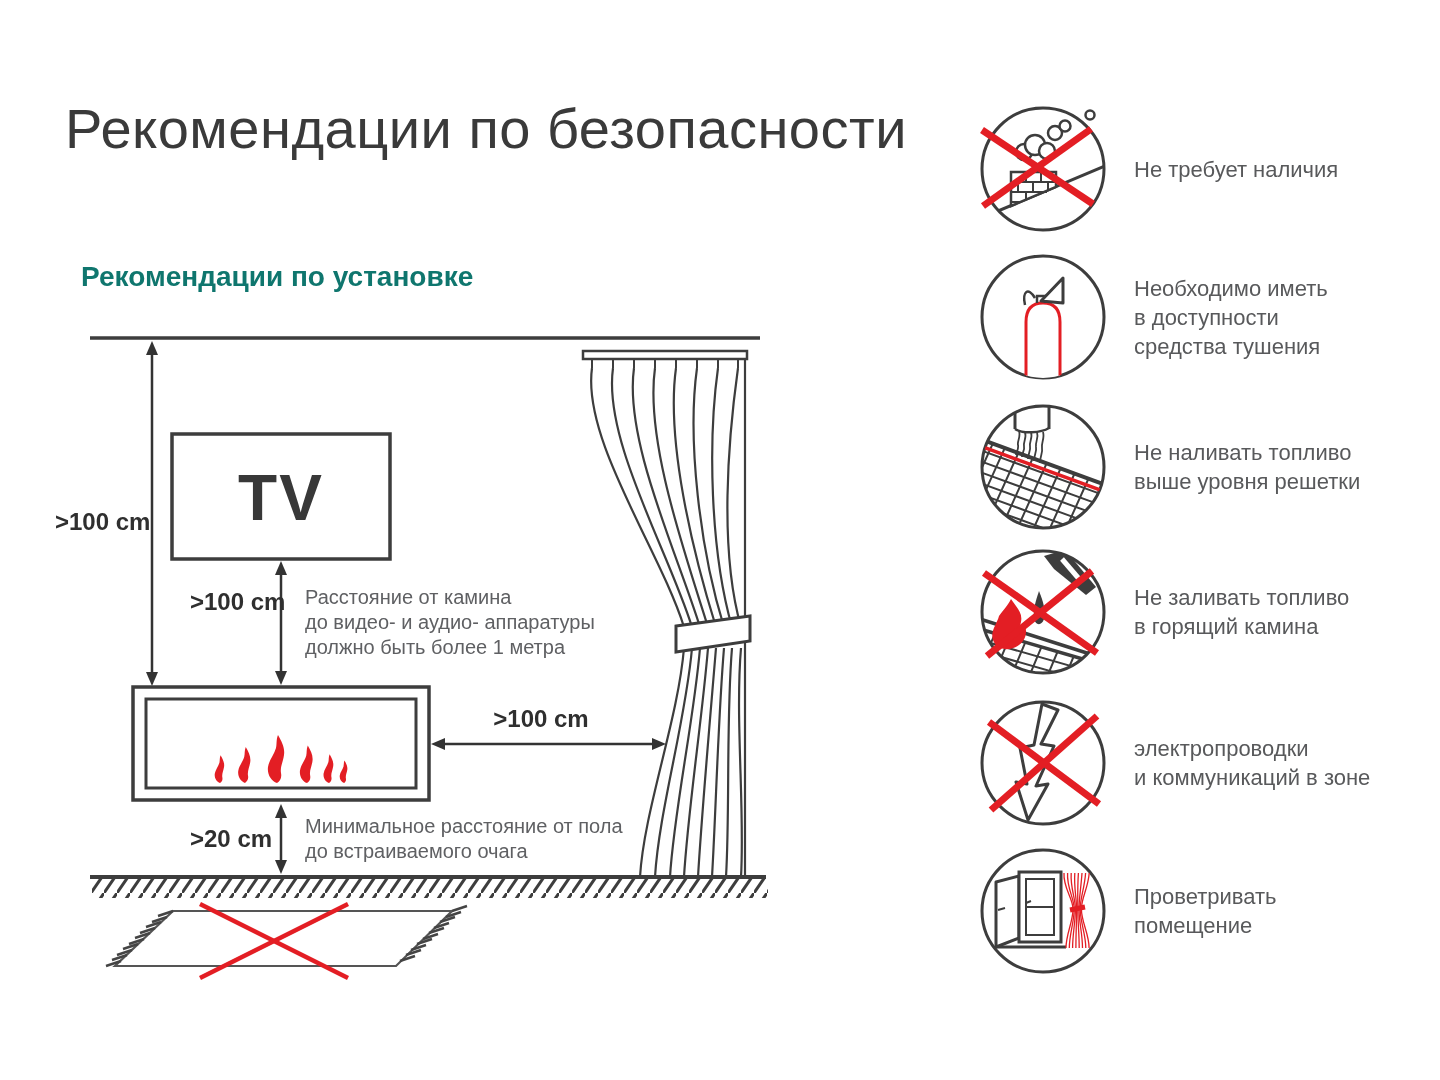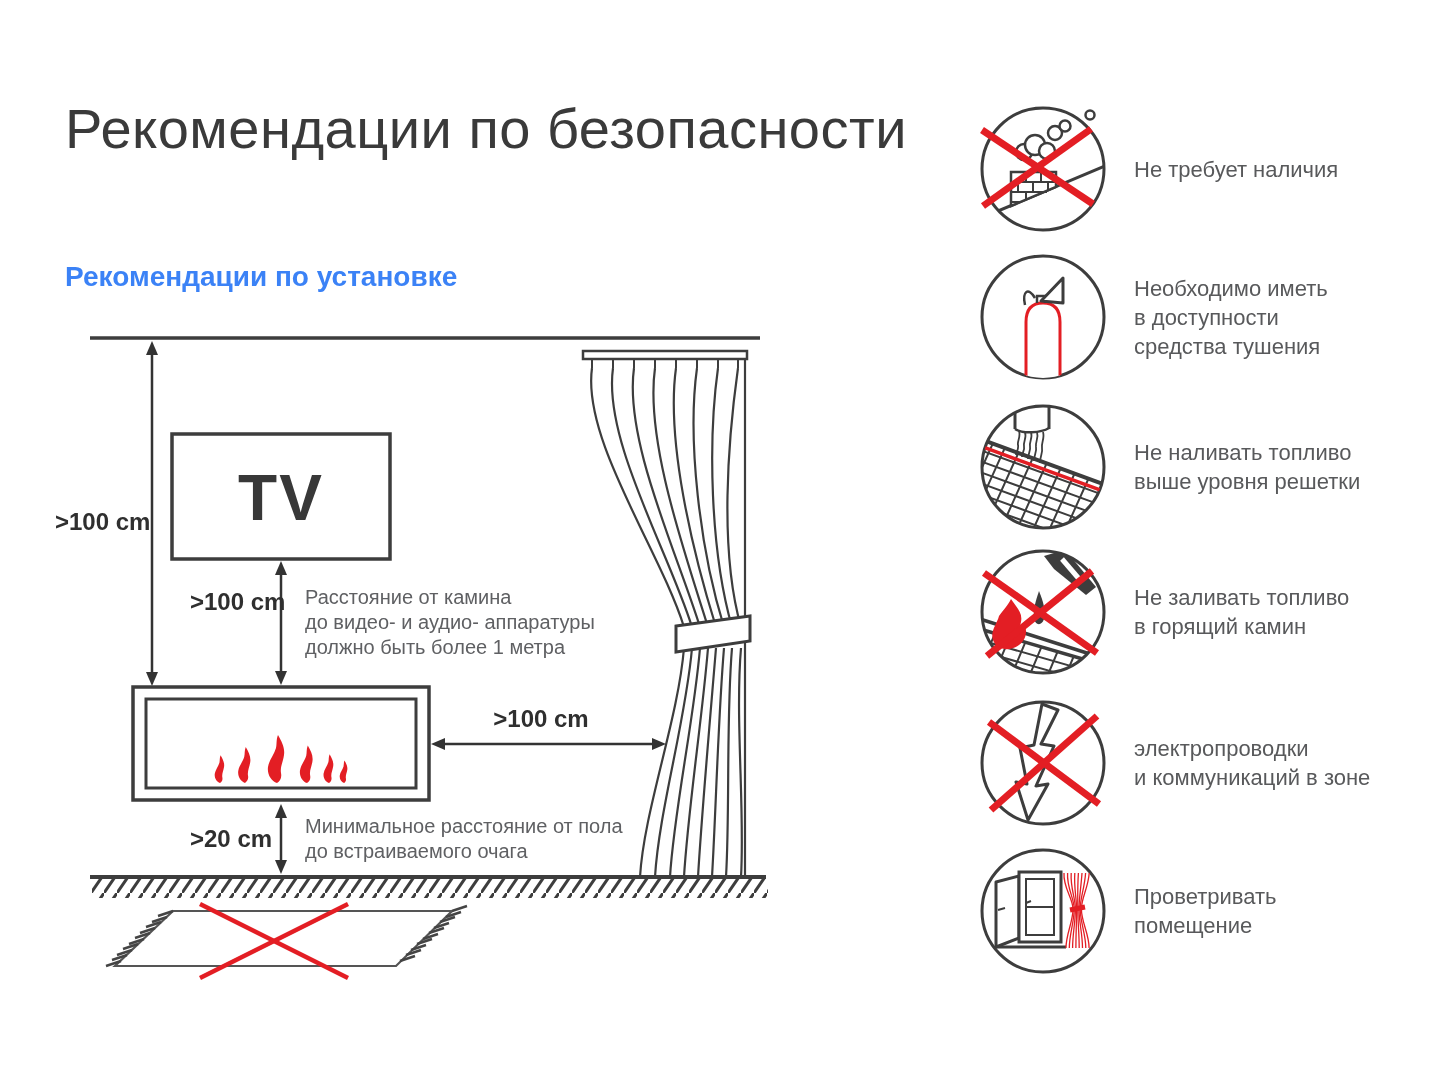--- a/index.html
+++ b/index.html
@@ -1,21 +1,21 @@
 <!DOCTYPE html>
 <html><head>
 <meta charset="utf-8">
 <style>
   html,body{margin:0;padding:0;background:#ffffff;}
   .page{position:relative;width:1440px;height:1080px;background:#fff;overflow:hidden;
         font-family:"Liberation Sans","DejaVu Sans",sans-serif;}
   .page-title{position:absolute;left:65px;top:96px;font-size:56px;font-weight:400;
         color:#3a3a3a;letter-spacing:.5px;white-space:nowrap;}
-  .section-title{position:absolute;left:65px;top:261px;font-size:28px;font-weight:700;
-        color:#3b82f6;white-space:nowrap;}
+  .section-title{position:absolute;left:81px;top:261px;font-size:28px;font-weight:700;
+        color:#0f766e;white-space:nowrap;}
   .diagram-svg{position:absolute;left:0;top:0;width:900px;height:1080px;}
   svg text{font-family:"Liberation Sans","DejaVu Sans",sans-serif;}
   .dim-label{font-size:24px;font-weight:700;fill:#2f2f2f;}
   .note-label{font-size:20px;fill:#5f6063;}
   .tv-label{font-size:64px;font-weight:700;fill:#383838;letter-spacing:2px;}
   .safety-col{position:absolute;left:0;top:0;width:1440px;height:824px;}
   .safety-row{position:absolute;left:978px;width:460px;height:130px;
         display:flex;align-items:center;}
   .safety-icon{width:130px;height:130px;flex:0 0 130px;}
   .safety-text{margin-left:26px;font-size:22px;line-height:29px;color:#58595b;}
@@ -253,21 +253,21 @@
           <line x1="84" y1="12" x2="102" y2="33" stroke="#fff" stroke-width="5"></line>
           <path fill="#3d3d3d" d="M61,44 C65,54 68,63 66,72 C64,79 57,79 56,71 C55,62 58,53 61,44 Z"></path>
         </g>
         <g stroke="#e31e24" stroke-width="7">
           <line x1="6" y1="26" x2="119" y2="106"></line>
             <line x1="114" y1="24" x2="9" y2="109"></line>
         </g>
       </svg>
       <div class="safety-text">
         <div>Не заливать топливо</div>
-        <div>в горящий камин</div>
+        <div>в горящий камина</div>
       </div>
     </div>
 
     <div class="safety-row" style="top:698px">
       <svg class="safety-icon" viewBox="0 0 130 130">
         <circle cx="65" cy="65" r="61" fill="#fff" stroke="#3d3d3d" stroke-width="3"></circle>
         <path d="M64,6 L80,12 L63,46 L76,48 L58,88 L70,86 L50,122 L38,84 L49,86 L42,50 L56,47 Z" fill="#fff" stroke="#3d3d3d" stroke-width="3" stroke-linejoin="round"></path>
         <g stroke="#e31e24" stroke-width="7">
           <line x1="11" y1="24" x2="121" y2="106"></line>
             <line x1="119" y1="18" x2="13" y2="112"></line>

